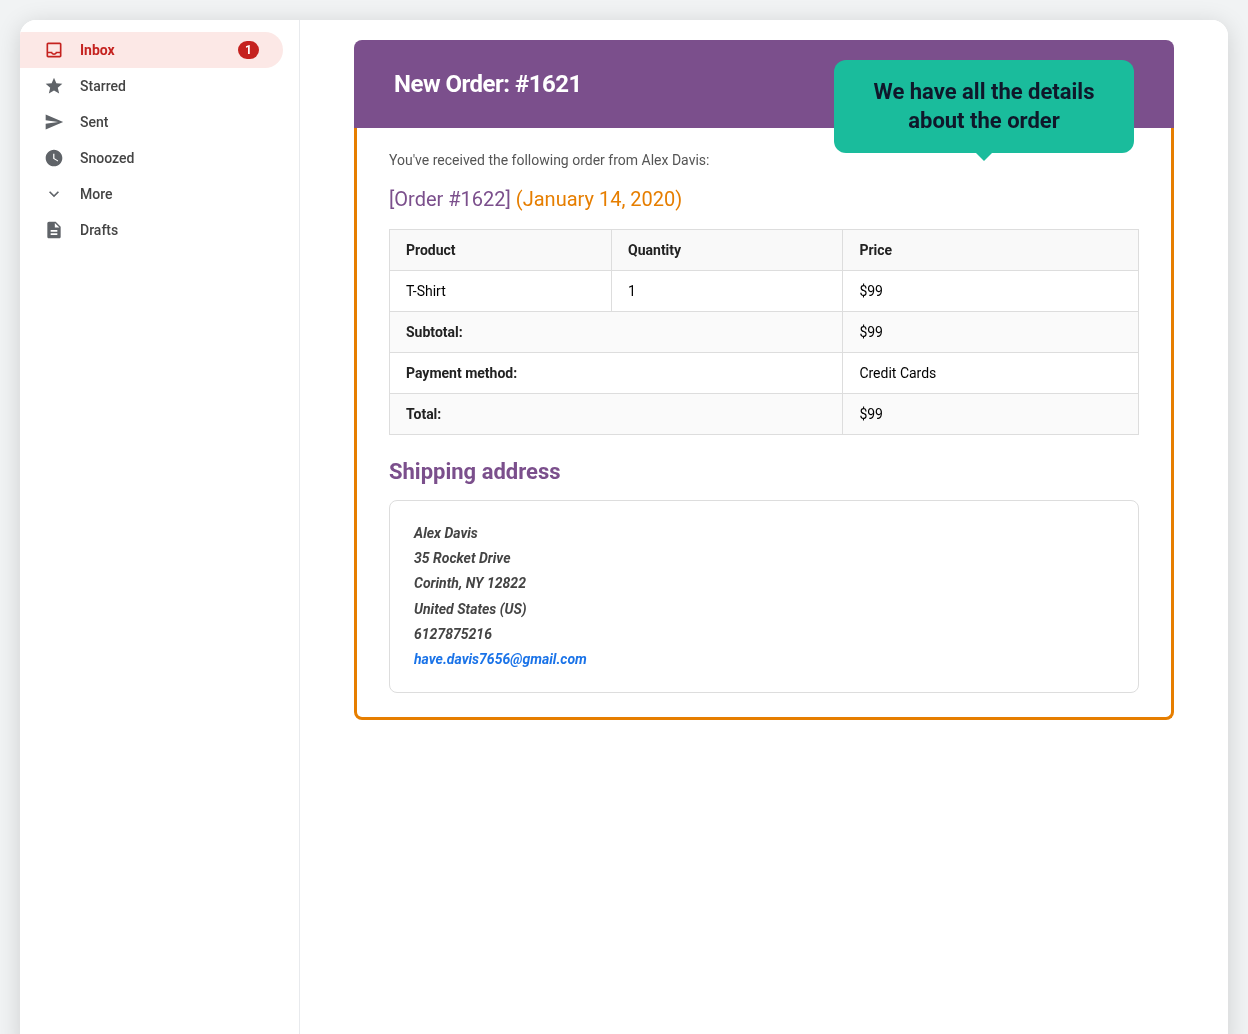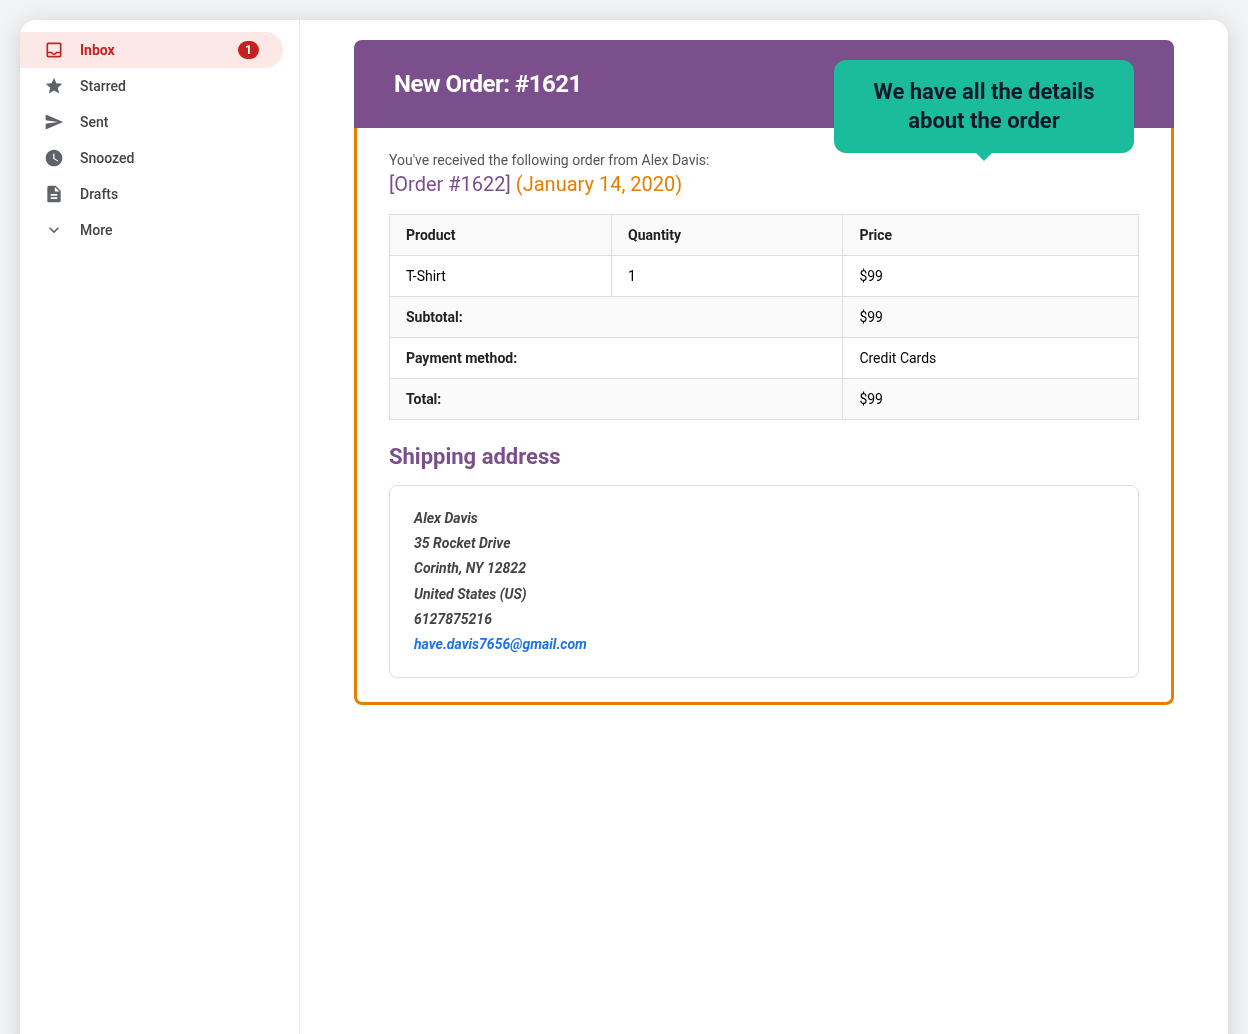--- a/index.html
+++ b/index.html
@@ -112,21 +112,21 @@
     }
     .email-body {
       border: 3px solid #e67e00;
       border-top: none;
       padding: 24px 32px;
       border-radius: 0 0 8px 8px;
     }
     .order-intro {
       color: #555;
       font-size: 14px;
-      margin-bottom: 4px;
+      margin-bottom: 19px;
     }
     .order-title {
       font-size: 20px;
       margin-bottom: 18px;
     }
     .order-title a {
       color: #7b4f8c;
       text-decoration: none;
     }
     .order-title .date {
@@ -217,33 +217,33 @@
         <svg width="20" height="20" viewBox="0 0 24 24" fill="currentColor">
           <path d="M11.99 2C6.47 2 2 6.48 2 12s4.47 10 9.99 10C17.52 22 22 17.52 22 12S17.52 2 11.99 2zm4.24 14L11 13V7h1.5v5.25l4.5 2.67-1.26 2.08z"></path>
         </svg>
       </span>
       <span>Snoozed</span>
     </div>
 
     <div class="sidebar-item">
       <span class="icon" style="color:#5f6368">
         <svg width="20" height="20" viewBox="0 0 24 24" fill="currentColor">
+          <path d="M16.59 8.59L12 13.17 7.41 8.59 6 10l6 6 6-6z"></path>
+        </svg>
+      </span>
+      <span>More</span>
+    </div>
+
+    <div class="sidebar-item">
+      <span class="icon" style="color:#5f6368">
+        <svg width="20" height="20" viewBox="0 0 24 24" fill="currentColor">
           <path d="M14 2H6c-1.1 0-2 .9-2 2v16c0 1.1.89 2 1.99 2H18c1.1 0 2-.9 2-2V8l-6-6zm2 16H8v-2h8v2zm0-4H8v-2h8v2zm-3-5V3.5L18.5 9H13z"></path>
         </svg>
       </span>
       <span>Drafts</span>
-    </div>
-
-    <div class="sidebar-item">
-      <span class="icon" style="color:#5f6368">
-        <svg width="20" height="20" viewBox="0 0 24 24" fill="currentColor">
-          <path d="M16.59 8.59L12 13.17 7.41 8.59 6 10l6 6 6-6z"></path>
-        </svg>
-      </span>
-      <span>More</span>
     </div>
   </div>
 
   <div class="main">
     <div class="email-container">
 
       <div class="email-header">
         <h1>New Order: #1621</h1>
 
         <div class="tooltip-bubble">

